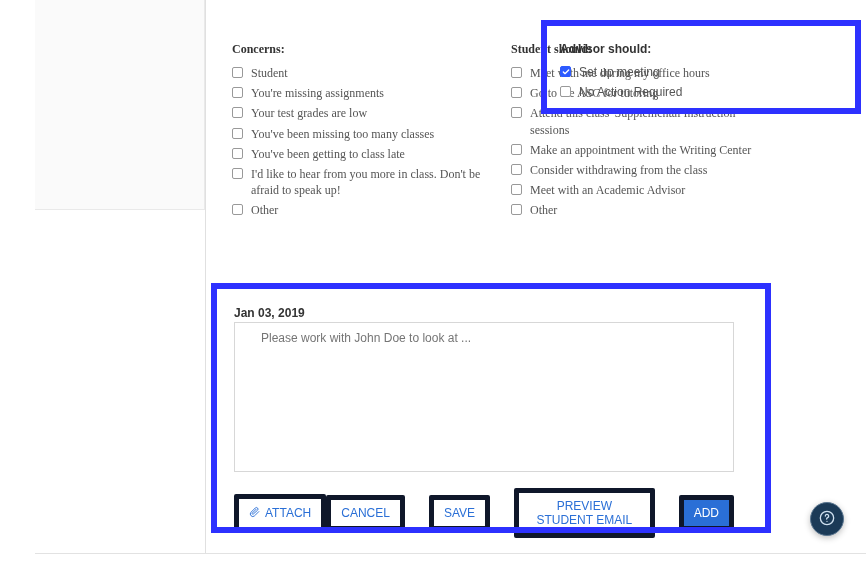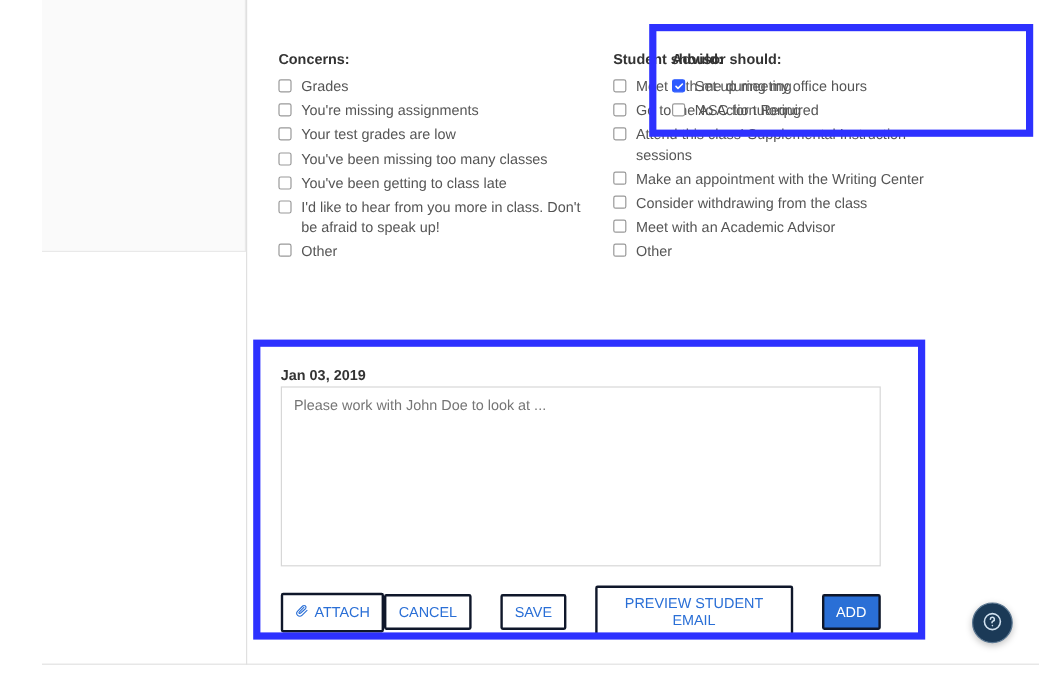--- a/index.html
+++ b/index.html
@@ -30,20 +30,21 @@
     left: 205px;
     top: 0;
     height: 554px;
     border-left: 1px solid #e0e0e0;
   }
   .content {
     position: absolute;
     left: 232px;
     top: 42px;
     width: 540px;
+    font-family: Liberation Serif, serif;
   }
   .cols {
     display: flex;
     gap: 18px;
   }
   .col {
     flex: 1;
   }
   .col-header {
     font-weight: bold;
@@ -119,36 +120,36 @@
     color: #333;
   }
   .note-box {
     position: absolute;
     left: 234px;
     top: 322px;
     width: 500px;
     height: 150px;
     border: 1px solid #d7d7d7;
     background: #fff;
-    padding: 8px 10px;
+    padding: 8px 26px;
     font-size: 12px;
     color: #999;
     resize: none;
     font-family: inherit;
   }
   .btn-row {
     position: absolute;
     left: 234px;
     top: 488px;
     width: 500px;
     display: flex;
     align-items: center;
   }
   .btn {
-    border: 2px solid #0f172a;
+    border: 5px solid #0f172a;
     color: #2a6fd6;
     background: #fff;
     padding: 6px 10px;
     font-size: 12px;
     border-radius: 2px;
     cursor: pointer;
     display: inline-flex;
     align-items: center;
     gap: 5px;
   }
@@ -188,21 +189,21 @@
 <div class="left-pad"></div>
 <div class="vline"></div>
 
 <div class="content">
   <div class="cols">
     <div class="col">
       <div class="col-header">Concerns:</div>
       <div id="concerns-list">
           <div class="chk-row">
             <span class="chk"></span>
-            <span class="chk-label">Grades</span>
+            <span class="chk-label">Student</span>
           </div>
           <div class="chk-row">
             <span class="chk"></span>
             <span class="chk-label">You're missing assignments</span>
           </div>
           <div class="chk-row">
             <span class="chk"></span>
             <span class="chk-label">Your test grades are low</span>
           </div>
           <div class="chk-row">

